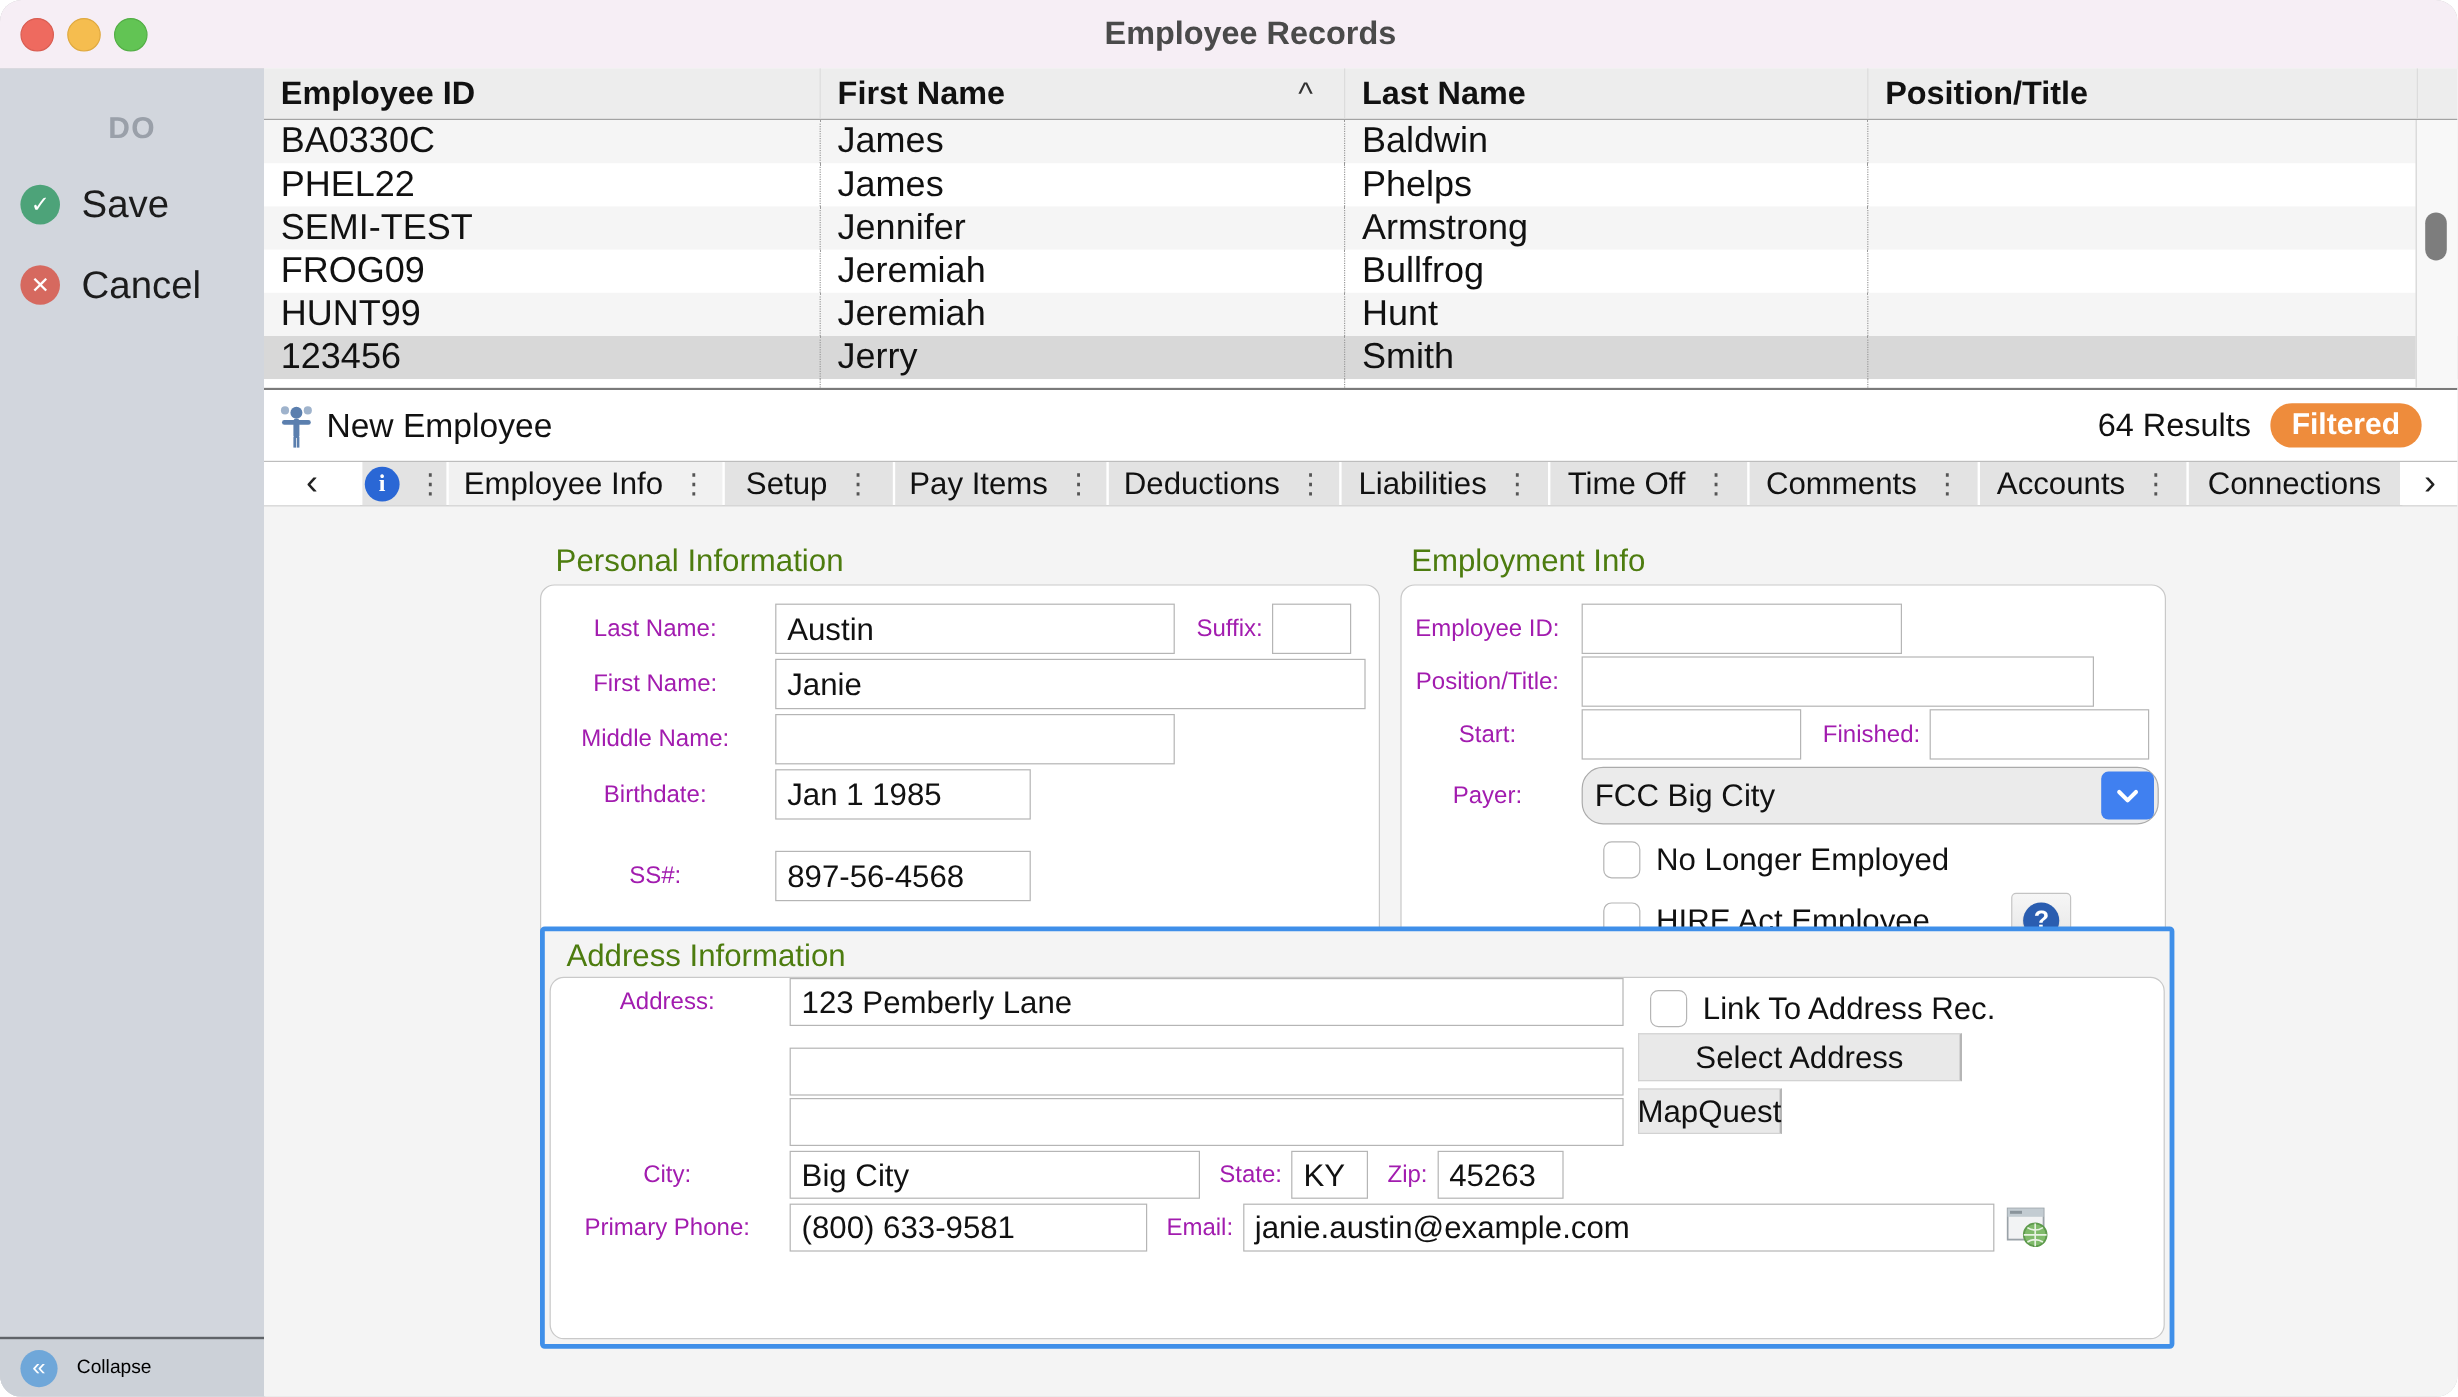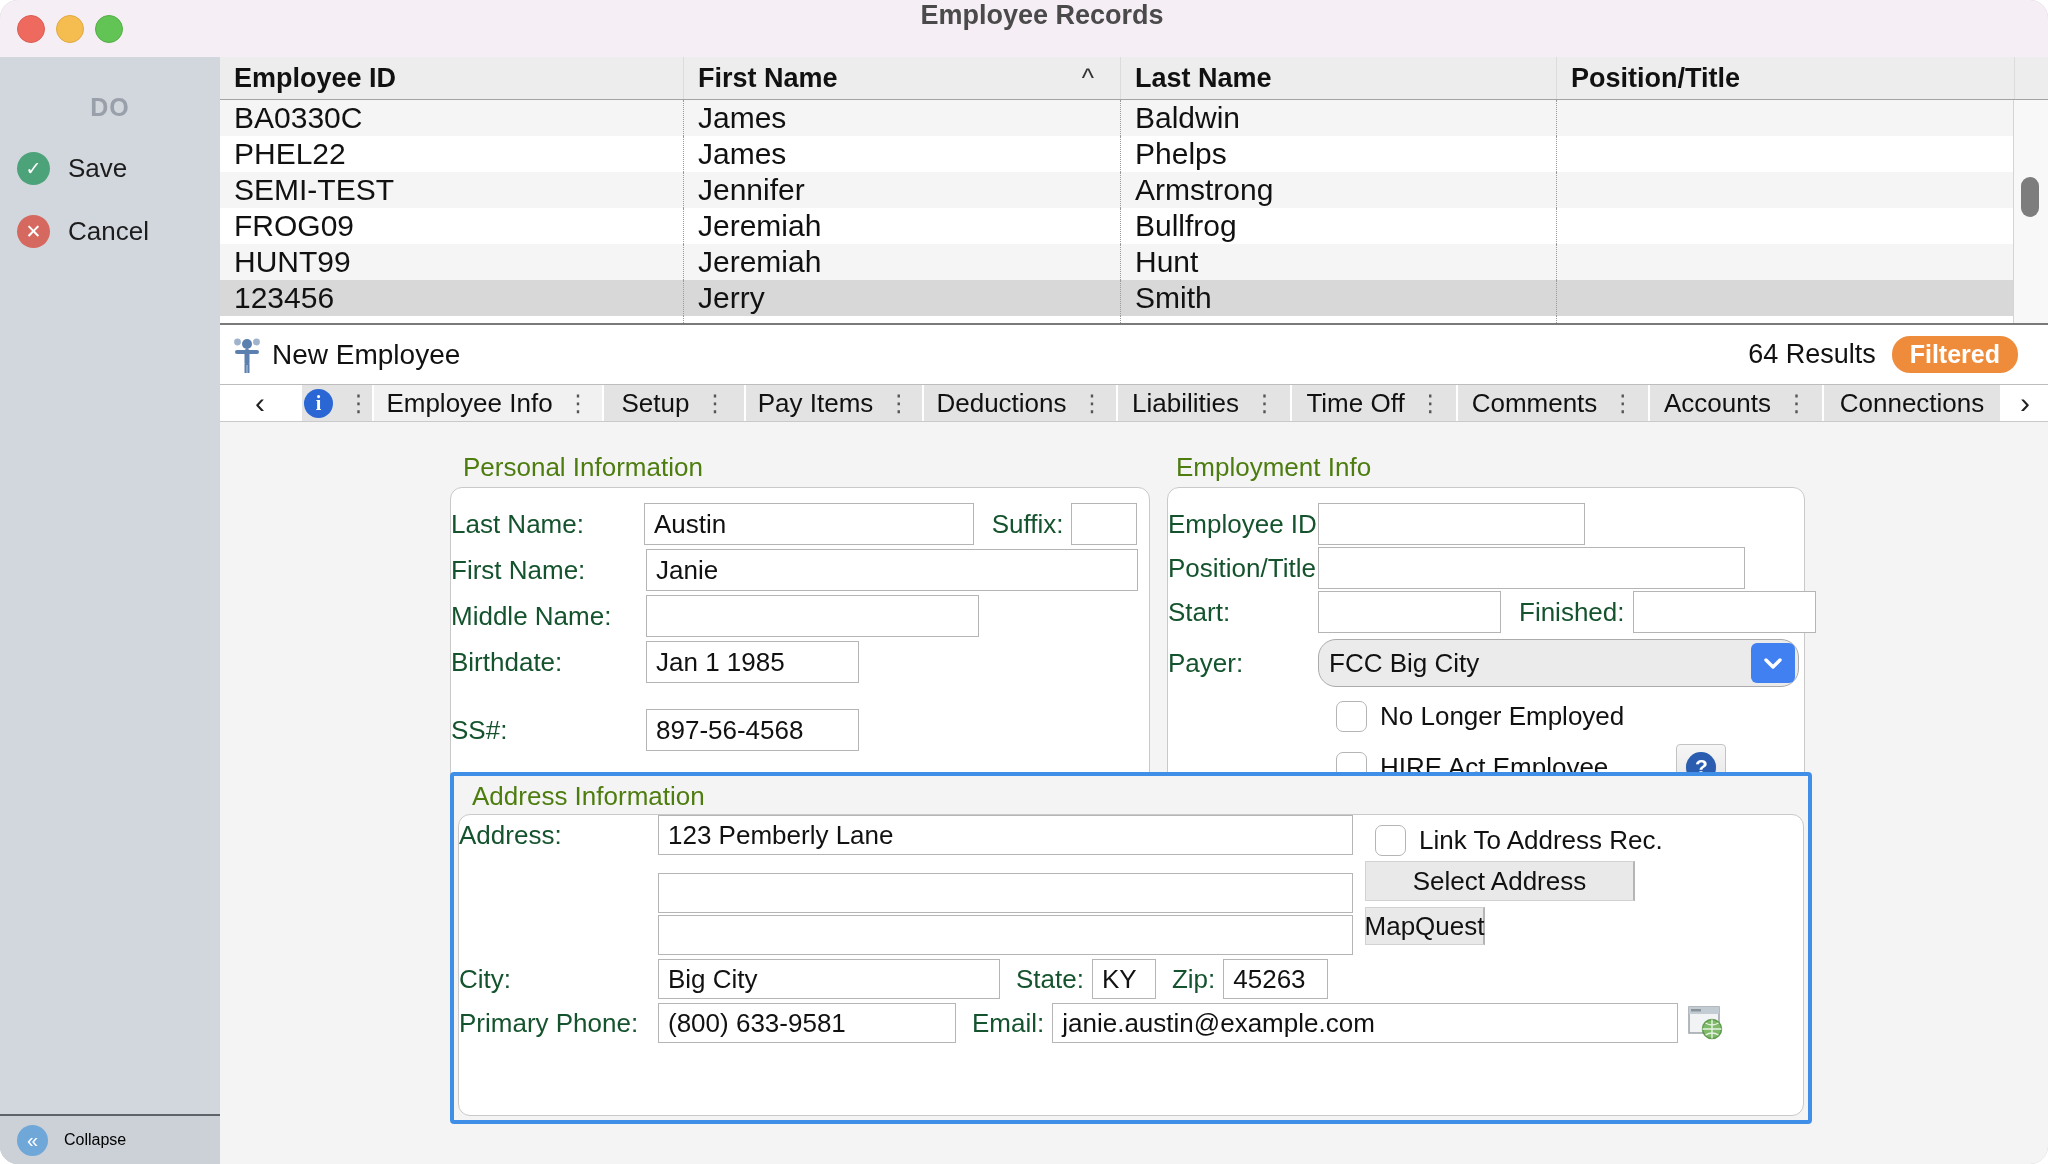--- a/index.html
+++ b/index.html
@@ -1,35 +1,35 @@
 <!DOCTYPE html>
 <html><head>
 <meta charset="utf-8">
 <style>
   html,body{margin:0;padding:0;background:#ffffff;}
   body{width:2048px;height:1164px;font-family:"Liberation Sans",sans-serif;-webkit-font-smoothing:antialiased;}
   .window{position:relative;width:2048px;height:1164px;border-radius:18px;overflow:hidden;background:#f4f4f4;box-shadow:0 0 0 1px #c9c9c9 inset;}
 
   
-  .titlebar{position:absolute;left:0;top:0;right:0;height:57px;background:#f6eef5;border-bottom:1px solid #d9d3d9;display:flex;align-items:flex-start;justify-content:center;padding-left:36px;}
+  .titlebar{position:absolute;left:0;top:0;right:0;height:57px;background:#f6eef5;border-bottom:1px solid #d9d3d9;display:flex;align-items:center;justify-content:center;padding-left:36px;}
   .title{font-size:27px;font-weight:bold;color:#4a4a4a;}
   .lights{position:absolute;left:17px;top:15px;display:flex;gap:11px;}
   .light{width:26px;height:26px;border-radius:50%;}
   .light.red{background:#ee6a5f;border:1px solid #d95d52;}
   .light.yellow{background:#f5bd4f;border:1px solid #dfa93f;}
   .light.green{background:#62c454;border:1px solid #52ae45;}
 
   
   .sidebar{position:absolute;left:0;top:57px;width:220px;bottom:0;background:#d2d6dd;border-right:1px solid #b9bdc4;}
   .sidebar-header{margin-top:36px;text-align:center;font-size:25px;font-weight:bold;color:#9aa0a9;letter-spacing:1px;}
   .side-item{display:flex;align-items:center;gap:18px;padding-left:17px;margin-top:30px;cursor:default;}
   .side-item .circle{width:33px;height:33px;border-radius:50%;display:flex;align-items:center;justify-content:center;color:#fff;font-size:19px;}
   .circle.save{background:#4da379;}
   .circle.cancel{background:#d6695f;}
-  .side-item .lbl{font-size:26px;color:#1c1c1c;}
+  .side-item .lbl{font-size:32px;color:#1c1c1c;}
   .collapse-row{position:absolute;left:0;bottom:0;width:220px;height:50px;background:#ccd1d8;border-top:2px solid #5f6368;display:flex;align-items:center;gap:16px;padding-left:17px;box-sizing:border-box;cursor:default;}
   .circle.collapse{width:31px;height:31px;background:#6fa7d9;font-size:20px;border-radius:50%;display:flex;align-items:center;justify-content:center;color:#fff;}
 
   
   .main{position:absolute;left:220px;top:57px;right:0;bottom:0;background:#f4f4f4;}
 
   
   .etable{position:absolute;left:0;top:0;right:0;height:268px;background:#fff;border-bottom:2px solid #7a7a7a;box-sizing:border-box;}
   .thead,.trow{display:grid;grid-template-columns:463px 437px 436px 458px 34px;}
   .thead{height:43px;background:#ededed;border-bottom:1px solid #a3a3a3;box-sizing:border-box;}
@@ -59,21 +59,21 @@
   .tseg.white{background:#fff;}
   .tseg.active{background:#f1f1f1;}
   .tseg .dots{color:#555;font-size:23px;}
   .tseg .nav{font-size:30px;color:#222;}
   .info-badge{width:29px;height:29px;border-radius:50%;background:#2a67d5;color:#fff;display:flex;align-items:center;justify-content:center;font-size:20px;font-weight:bold;font-family:"Liberation Serif",serif;}
 
   
   .grouplabel{position:absolute;font-size:26px;color:#4d7c0f;}
   .groupbox{position:absolute;background:#fff;border:1px solid #c9c9c9;border-radius:12px;box-sizing:border-box;}
   .frow{position:absolute;display:flex;align-items:center;}
-  .flabel{font-size:26px;color:#14532d;text-align:left;white-space:nowrap;}
+  .flabel{font-size:20px;color:#a21caf;text-align:center;white-space:nowrap;}
   .input{background:#fff;border:1px solid #b5b5b5;box-sizing:border-box;display:flex;align-items:center;padding:0 9px;font-size:26px;color:#111;height:42px;overflow:hidden;white-space:nowrap;}
   .checkbox{width:29px;height:29px;border:1px solid #b5b5b5;border-radius:7px;background:#fff;flex:none;}
   .cbl{font-size:26px;color:#111;margin-left:13px;white-space:nowrap;}
 
   
   .payer-select{position:relative;background:#ebebeb;border:1px solid #ababab;box-sizing:border-box;display:flex;align-items:center;padding:0 10px;font-size:26px;color:#111;}
   .payer-btn{position:absolute;right:3px;top:3px;bottom:3px;width:44px;background:#4080f0;border-radius:6px;display:flex;align-items:center;justify-content:center;}
   .helpbtn{width:48px;height:44px;background:linear-gradient(#f6f6f6,#e4e4e4);border:1px solid #c3c3c3;border-radius:4px;display:flex;align-items:center;justify-content:center;}
   .helpcircle{width:30px;height:30px;border-radius:50%;background:#2a5db0;color:#fff;font-weight:bold;font-size:21px;display:flex;align-items:center;justify-content:center;box-shadow:0 1px 1px rgba(0,0,0,.3);}
 

